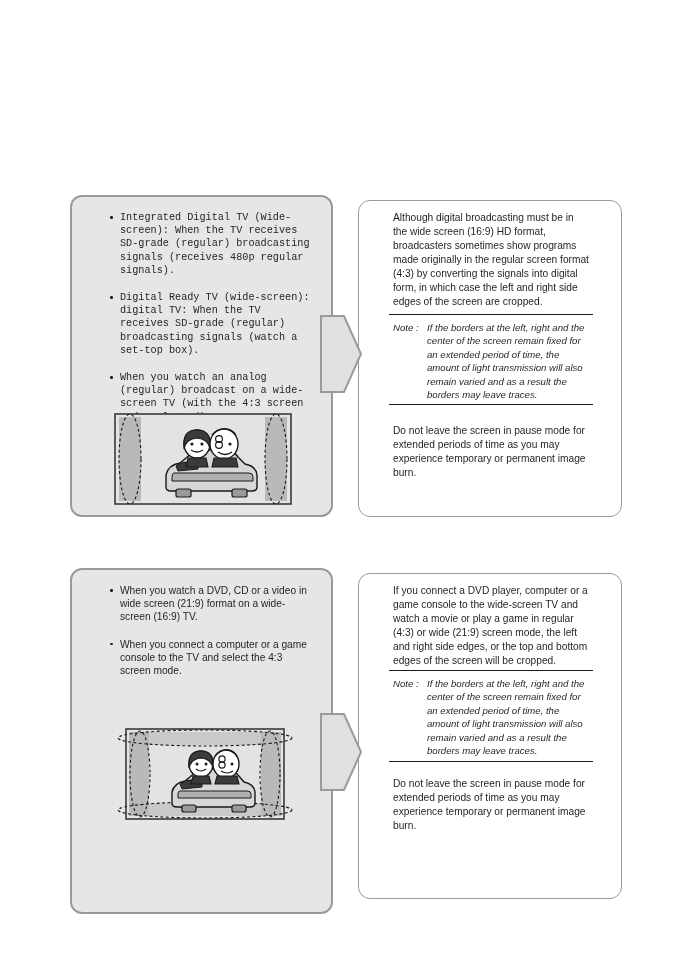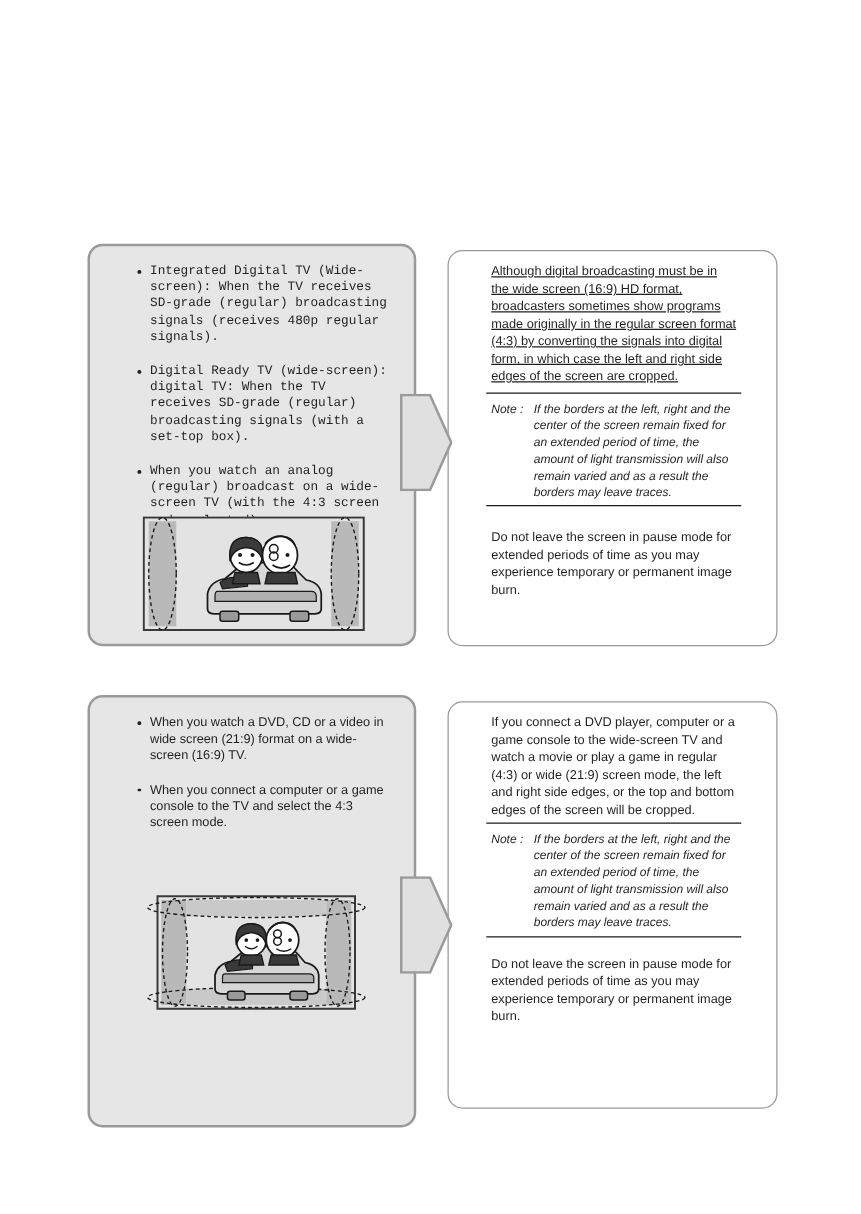--- a/index.html
+++ b/index.html
@@ -18,21 +18,21 @@
 
   .page {
     position: absolute;
     left: 0; top: 0;
     width: 689px; height: 971px;
   }
 
   
   .row-group { position: absolute; left: 0; width: 689px; }
   #row-1 { top: 195px; height: 322px; }
-  #row-2 { top: 556px; height: 346px; }
+  #row-2 { top: 568px; height: 346px; }
 
   
   .gray-panel {
     position: absolute;
     left: 70px;
     width: 263px;
     box-sizing: border-box;
     background: #e6e6e6;
     border: 2px solid #9a9a9a;
     border-radius: 12px;
@@ -129,21 +129,21 @@
   .note-block .note-label {
     float: left;
     width: 34px;
   }
   .note-block .note-body {
     margin-left: 34px;
     display: block;
   }
 
   
-  #r1-para-top   { top: 10px; text-decoration: underline; }
+  #r1-para-top   { top: 10px; }
   #r1-rule-top   { top: 113px; }
   #r1-note       { top: 120px; }
   #r1-rule-bot   { top: 203px; }
   #r1-para-bot   { top: 223px; }
 
   
   #r2-para-top   { top: 10px; }
   #r2-rule-top   { top: 96px; }
   #r2-note       { top: 103px; }
   #r2-rule-bot   { top: 187px; }
@@ -158,21 +158,21 @@
 
     <div class="gray-panel">
 
       <ul class="bullet-list">
         <li class="bullet-item">
           <span class="dot"></span>
           <span>Integrated Digital TV (Wide-screen): When the TV receives SD-grade (regular) broadcasting signals (receives 480p regular signals).</span>
         </li>
         <li class="bullet-item">
           <span class="dot"></span>
-          <span>Digital Ready TV (wide-screen): digital TV: When the TV receives SD-grade (regular) broadcasting signals (with a set-top box).</span>
+          <span>Digital Ready TV (wide-screen): digital TV: When the TV receives SD-grade (regular) broadcasting signals (watch a set-top box).</span>
         </li>
         <li class="bullet-item">
           <span class="dot"></span>
           <span>When you watch an analog (regular) broadcast on a wide-screen TV (with the 4:3 screen mode selected).</span>
         </li>
       </ul>
 
       <div class="illustration" id="illustration-1">
         <svg viewBox="0 0 178 92" xmlns="http://www.w3.org/2000/svg">
           <rect x="1" y="1" width="176" height="90" fill="#e3e3e3" stroke="#3a3a3a" stroke-width="1.6"></rect>

